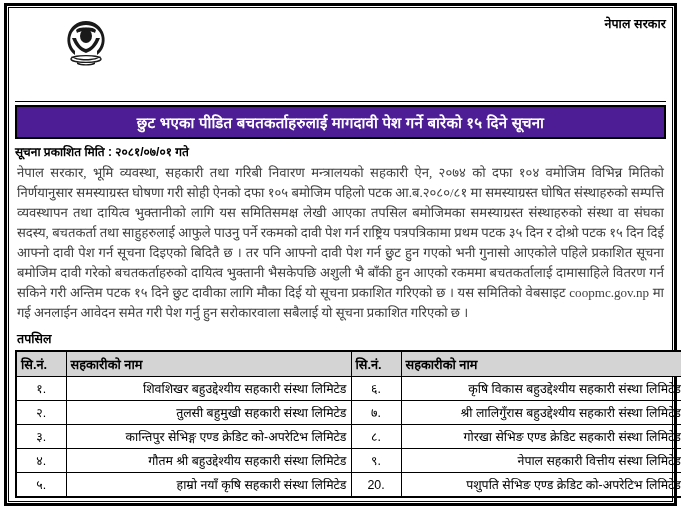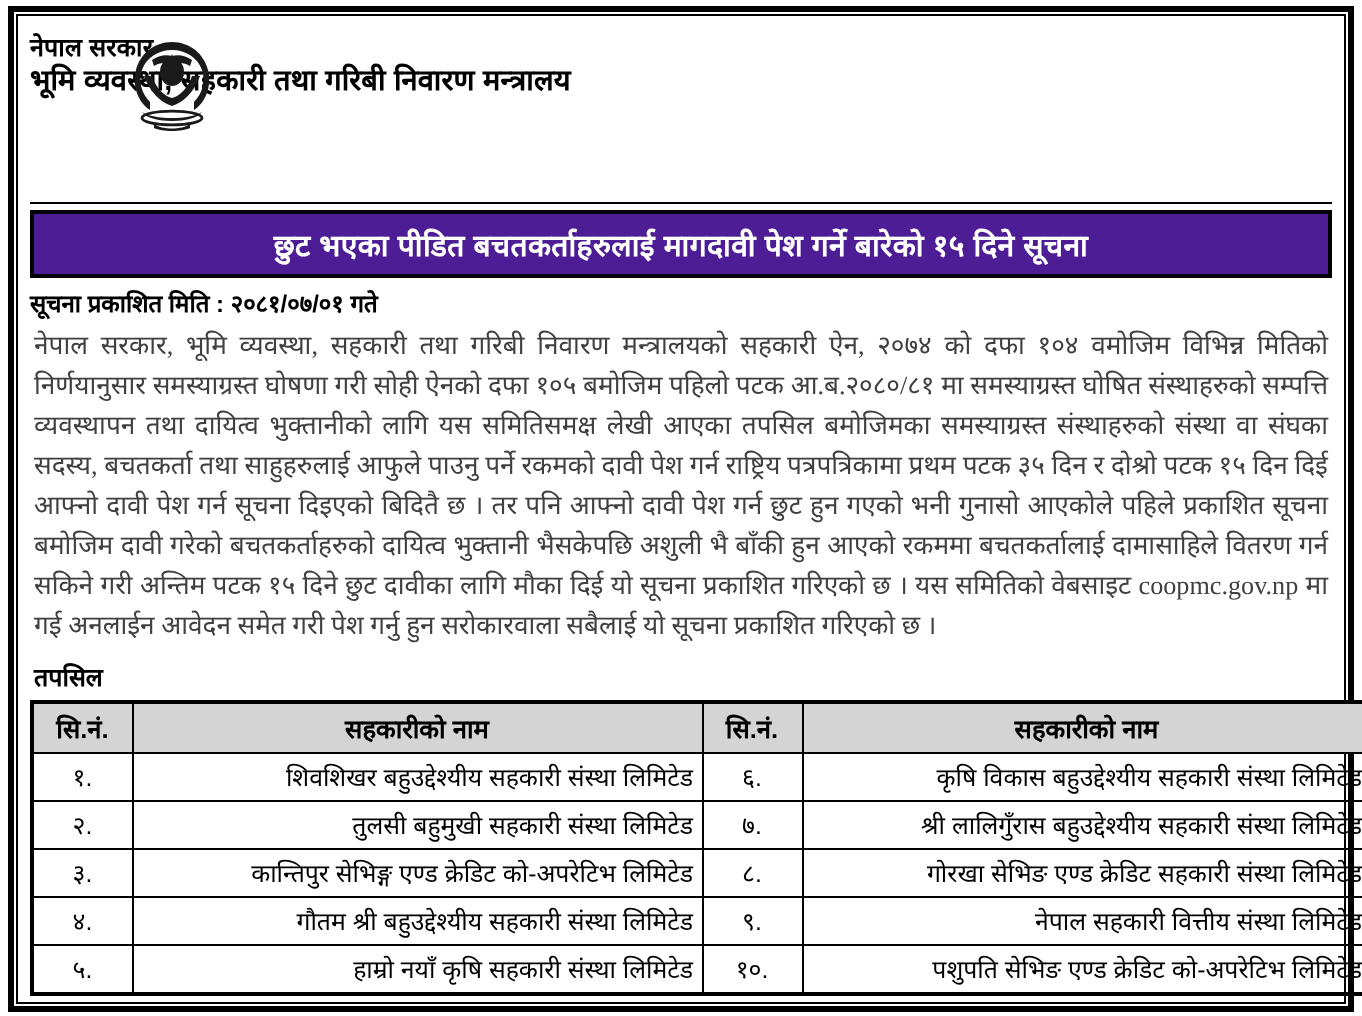--- a/index.html
+++ b/index.html
@@ -52,21 +52,21 @@
   .emblem {
     position: absolute;
     left: 48px;
     top: 6px;
     width: 46px;
     height: 52px;
   }
   .emblem svg { display: block; }
 
   .letterhead-text {
-    text-align: left;
+    text-align: right;
     padding-top: 4px;
   }
   .lh-line {
     font-family: "Liberation Sans", sans-serif;
     font-weight: bold;
     color: #000;
     line-height: 1.28;
     letter-spacing: 0.1px;
   }
   .lh-gov    { font-size: 12.5px; }
@@ -145,21 +145,21 @@
     font-size: 12.4px;
     color: #000;
     height: 22px;
     box-sizing: border-box;
     overflow: hidden;
     white-space: nowrap;
   }
   .coop-table thead th {
     background: #d4d4d4;
     font-weight: bold;
-    text-align: center;
+    text-align: left;
     font-size: 12.8px;
   }
   .col-sn   { width: 50px;  text-align: center; }
   .col-name { width: 285px; text-align: right; padding-left: 8px; }
   td.col-sn { font-weight: normal; }
 </style>
 </head>
 <body>
 
 <div id="notice-page">
@@ -177,21 +177,20 @@
               <ellipse cx="23" cy="18" rx="6" ry="7"></ellipse>
               <path d="M23 9 L25 14 L21 14 Z"></path>
               <path d="M8 38 C14 42 32 42 38 38 C34 44 12 44 8 38 Z"></path>
               <ellipse cx="23" cy="41" rx="15" ry="3.4" fill="none" stroke="#1a1a1a" stroke-width="1.4"></ellipse>
               <path d="M14 44 C18 47 28 47 32 44 L32 46 C28 48 18 48 14 46 Z"></path>
             </g>
           </svg>
         </div>
         <div class="letterhead-text">
           <div class="lh-line lh-gov">नेपाल सरकार</div>
-          <div class="lh-line lh-ministry">भूमि व्यवस्था, सहकारी तथा गरिबी निवारण मन्त्रालय</div>
         </div>
       </div>
 
       <div class="rule-under-head"></div>
 
       <div class="banner">
         <div class="banner-title">छुट भएका पीडित बचतकर्ताहरुलाई मागदावी पेश गर्ने बारेको १५ दिने सूचना</div>
       </div>
 
       <div class="pubdate">सूचना प्रकाशित मिति : २०८१/०७/०१ गते</div>
@@ -230,21 +229,21 @@
           </tr>
           <tr>
             <td class="col-sn">४.</td>
             <td class="col-name">गौतम श्री बहुउद्देश्यीय सहकारी संस्था लिमिटेड</td>
             <td class="col-sn">९.</td>
             <td class="col-name">नेपाल सहकारी वित्तीय संस्था लिमिटेड</td>
           </tr>
           <tr>
             <td class="col-sn">५.</td>
             <td class="col-name">हाम्रो नयाँ कृषि सहकारी संस्था लिमिटेड</td>
-            <td class="col-sn">१०.</td>
+            <td class="col-sn">20.</td>
             <td class="col-name">पशुपति सेभिङ एण्ड क्रेडिट को-अपरेटिभ लिमिटेड</td>
           </tr>
         </tbody>
       </table>
 
     </div>
   </div>
 </div>
 
 </body></html>

